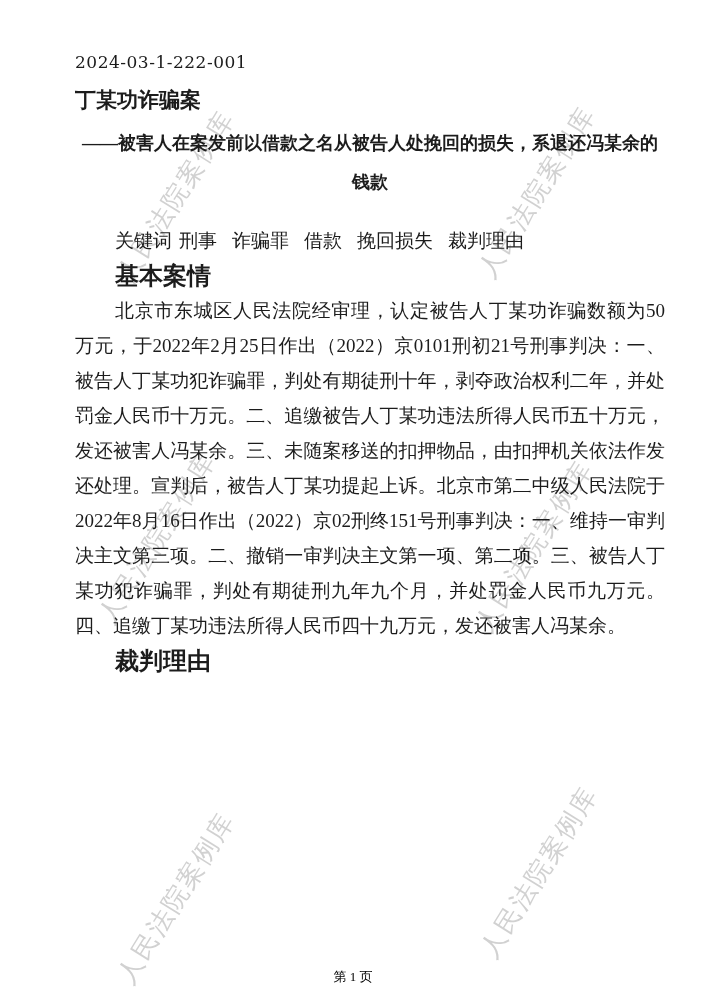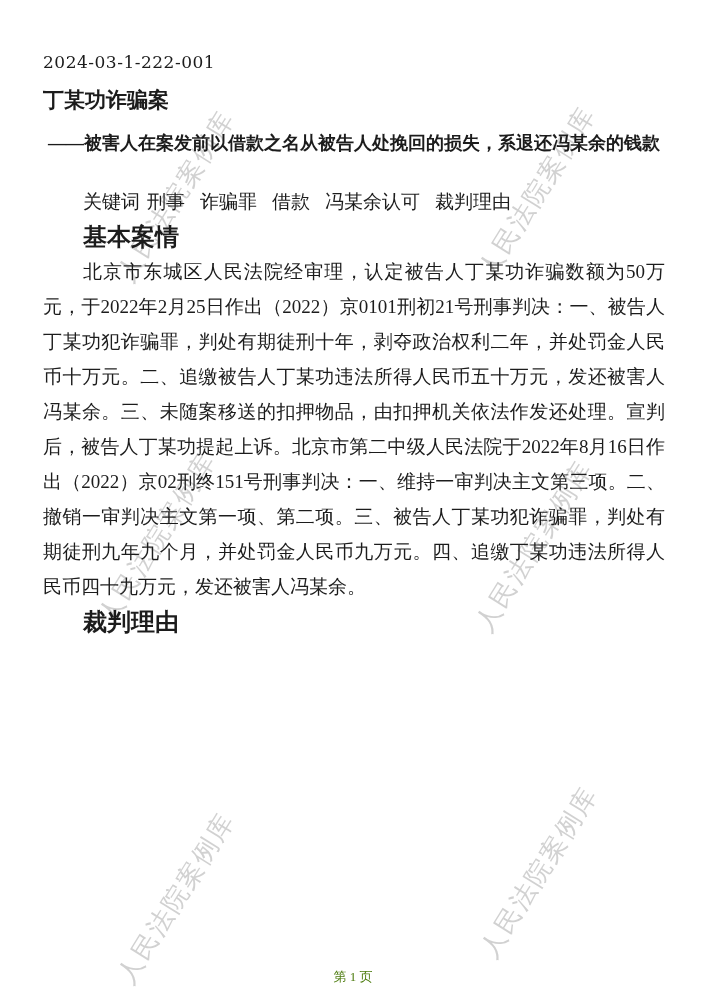--- a/index.html
+++ b/index.html
@@ -34,20 +34,21 @@
   .watermark:nth-child(2) { left: 537px; top: 192px; }
   .watermark:nth-child(3) { left: 157px; top: 538px; }
   .watermark:nth-child(4) { left: 534px; top: 546px; }
   .watermark:nth-child(5) { left: 176px; top: 898px; }
   .watermark:nth-child(6) { left: 539px; top: 872px; }
   
   .content {
     position: relative;
     z-index: 1;
     padding: 52px 41px 0 43px;
+    margin-left: 32px;
   }
   .doc-number {
     font-size: 17px;
     line-height: 20px;
     font-family: "DejaVu Serif", "Liberation Serif", serif;
     letter-spacing: 0.5px;
   }
   .case-title {
     margin: 15px 0 0 0;
     font-size: 21px;
@@ -90,21 +91,21 @@
     text-align: justify;
     word-break: break-all;
   }
   .page-footer {
     position: absolute;
     left: 0; right: 0;
     bottom: 13px;
     text-align: center;
     font-size: 13px;
     z-index: 1;
-    color: #4d7c0f;
+    color: #000000;
   }
 </style>
 </head>
 <body>
 
 <div class="page">
 
   <div class="watermark-layer">
     <div class="watermark">人民法院案例库</div>
     <div class="watermark">人民法院案例库</div>
@@ -116,21 +117,21 @@
 
   <div class="content">
 
     <div class="doc-number">2024-03-1-222-001</div>
 
     <h1 class="case-title">丁某功诈骗案</h1>
 
     <div class="case-subtitle">——被害人在案发前以借款之名从被告人处挽回的损失，系退还冯某余的钱款</div>
 
     <div class="keywords-row">
-      <span class="keywords-label">关键词</span><span class="keyword">刑事</span><span class="keyword">诈骗罪</span><span class="keyword">借款</span><span class="keyword">冯某余认可</span><span class="keyword">裁判理由</span>
+      <span class="keywords-label">关键词</span><span class="keyword">刑事</span><span class="keyword">诈骗罪</span><span class="keyword">借款</span><span class="keyword">挽回损失</span><span class="keyword">裁判理由</span>
     </div>
 
     <h2 class="section-heading">基本案情</h2>
 
     <p class="para">北京市东城区人民法院经审理，认定被告人丁某功诈骗数额为50万元，于2022年2月25日作出（2022）京0101刑初21号刑事判决：一、被告人丁某功犯诈骗罪，判处有期徒刑十年，剥夺政治权利二年，并处罚金人民币十万元。二、追缴被告人丁某功违法所得人民币五十万元，发还被害人冯某余。三、未随案移送的扣押物品，由扣押机关依法作发还处理。宣判后，被告人丁某功提起上诉。北京市第二中级人民法院于2022年8月16日作出（2022）京02刑终151号刑事判决：一、维持一审判决主文第三项。二、撤销一审判决主文第一项、第二项。三、被告人丁某功犯诈骗罪，判处有期徒刑九年九个月，并处罚金人民币九万元。四、追缴丁某功违法所得人民币四十九万元，发还被害人冯某余。</p>
 
     <h2 class="section-heading">裁判理由</h2>
 
 
   </div>

